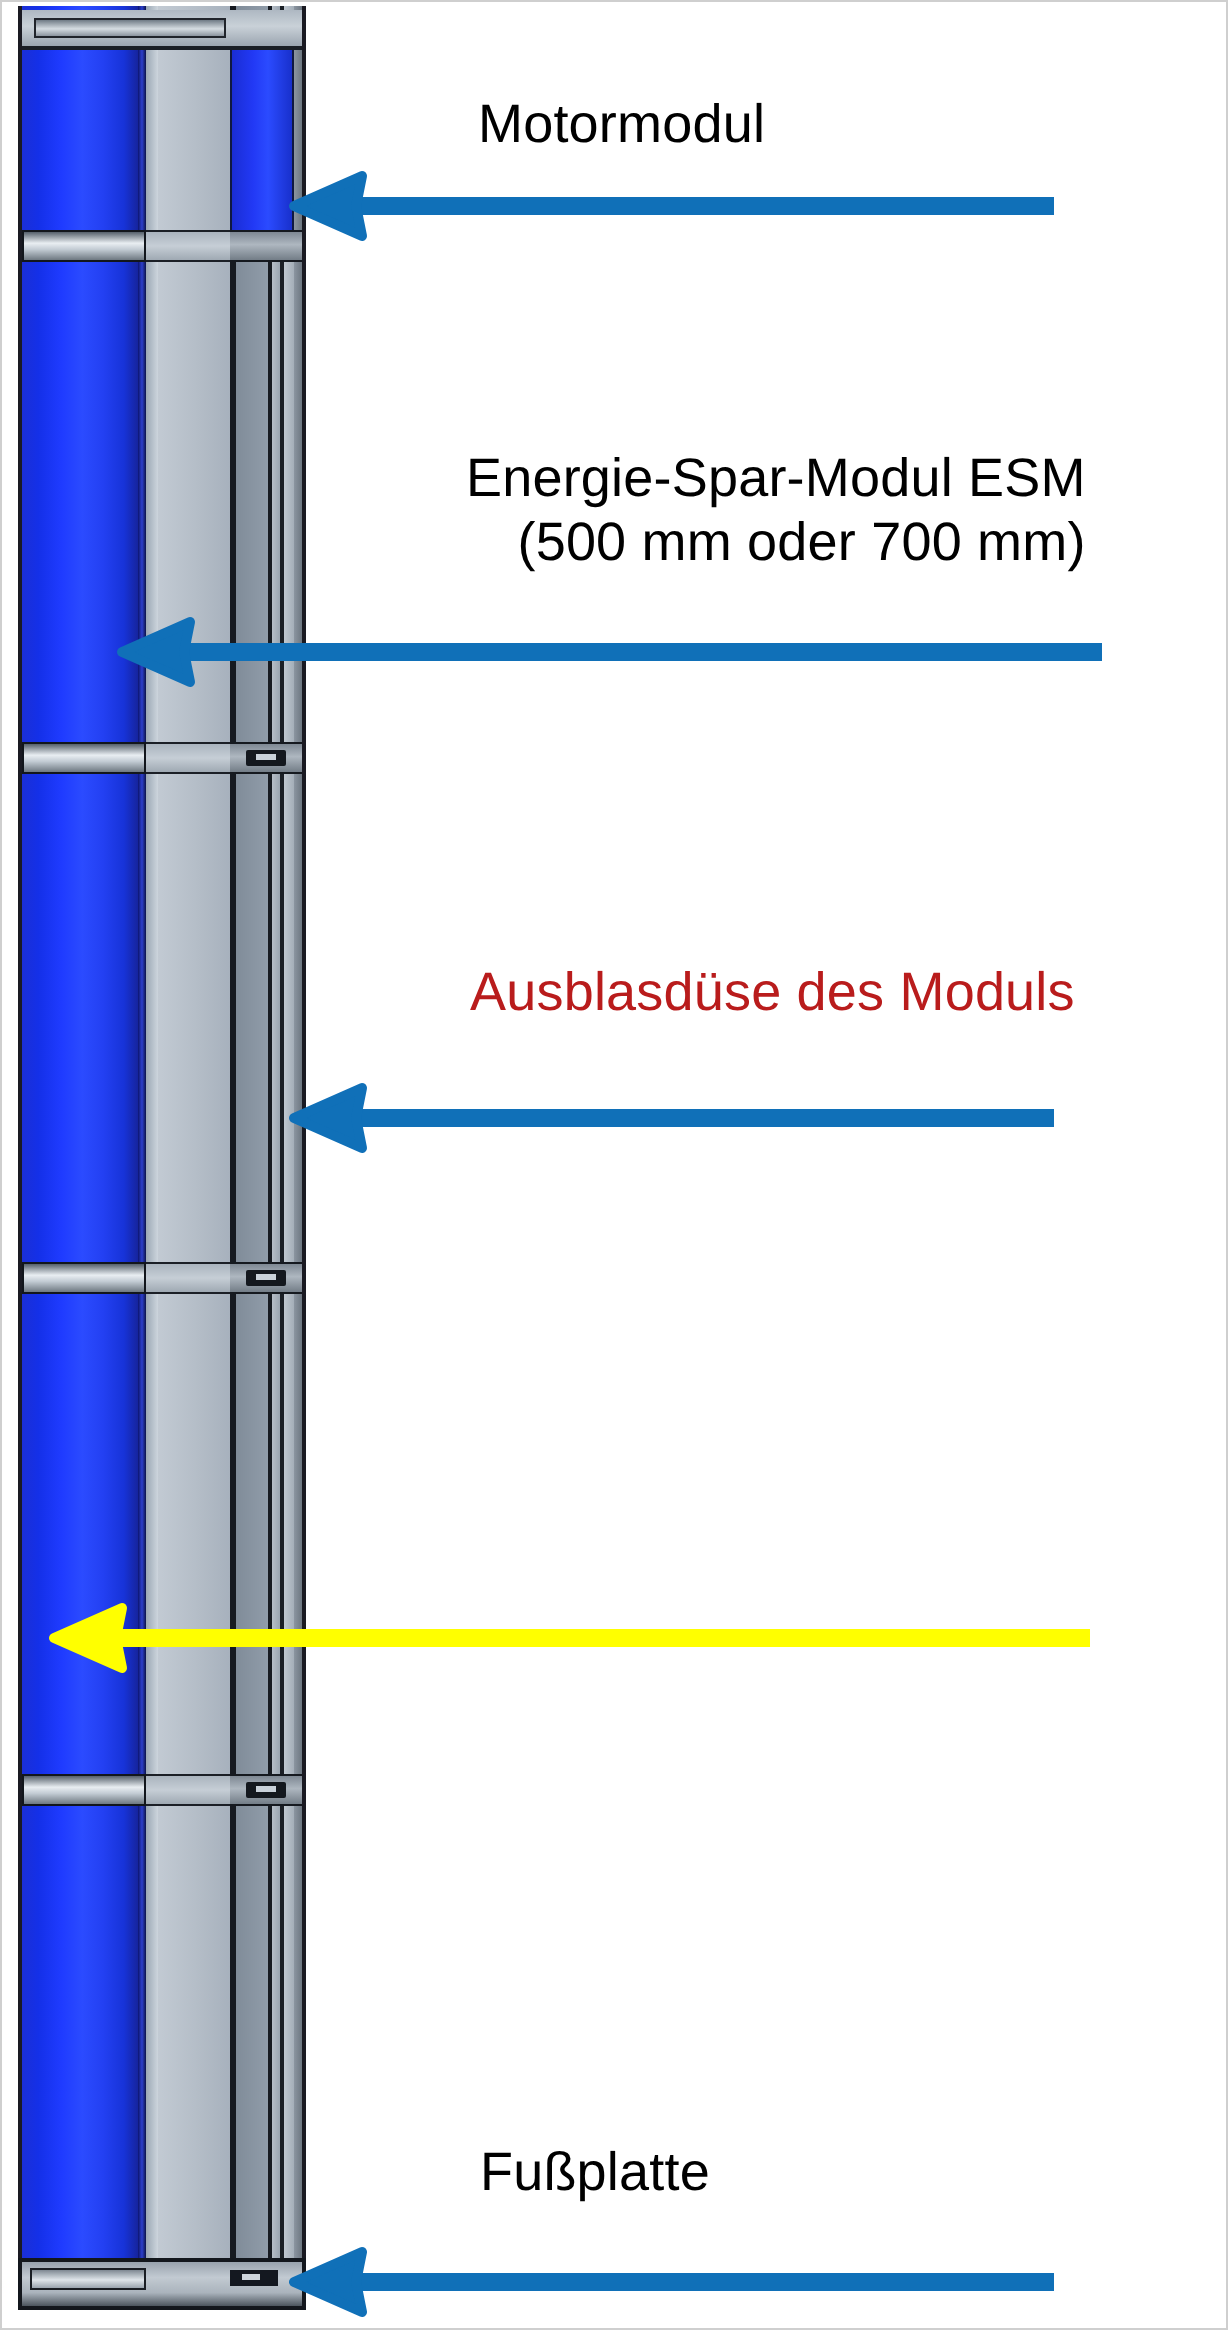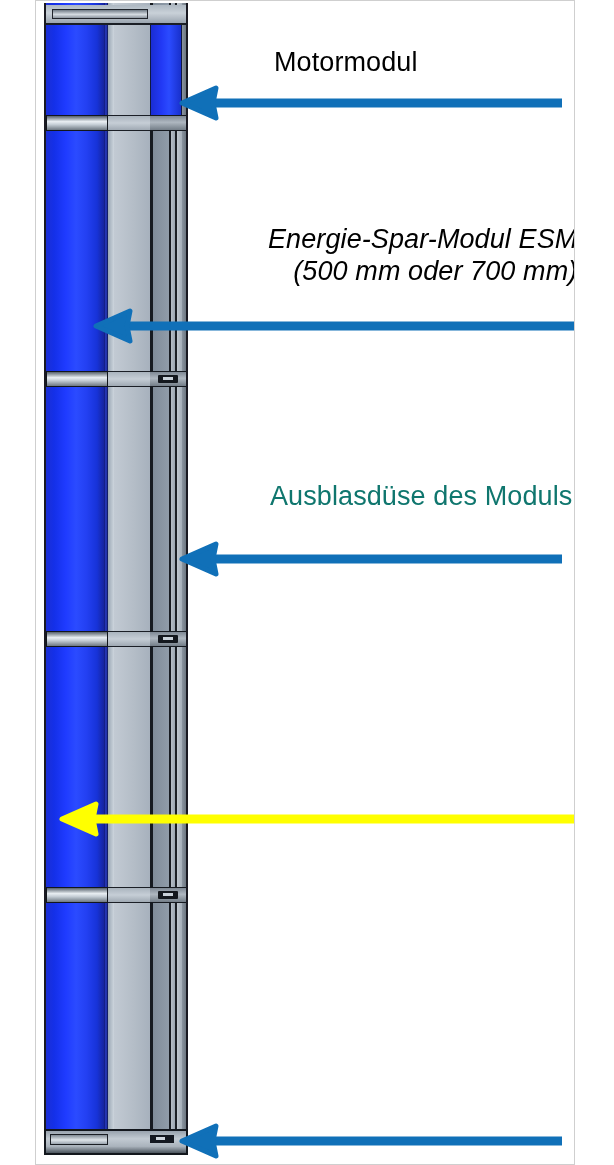--- a/index.html
+++ b/index.html
@@ -265,21 +265,21 @@
   .arrow svg {
     display: block;
     width: 100%;
     height: 100%;
     overflow: visible;
   }
 </style>
 </head>
 <body>
 
-<div id="stage" style="width: 540px; height: 1165px; background: rgb(255, 255, 255); border-color: rgb(207, 207, 207); margin-left: 35px;">
+<div id="stage" style="width: 614px; height: 1165px; background: rgb(255, 255, 255); border-color: rgb(207, 207, 207);">
 
   <div id="machine" style="left: 8px; top: 2px; width: 144px; height: 1152px;">
     <div class="col-frame"></div>
 
     <div class="strip strip-blue"></div>
     <div class="strip strip-blue-edge"></div>
     <div class="strip strip-grey1"></div>
     <div class="strip strip-grey2"></div>
     <div class="strip strip-dark-line"></div>
     <div class="strip strip-grey3"></div>
@@ -319,23 +319,24 @@
       <div class="joint-nub"></div>
     </div>
 
     <div class="foot-plate">
       <div class="foot-plate-inner"></div>
       <div class="foot-plate-nub"></div>
     </div>
   </div>
 
   <div class="label" style="left: 238px; top: 46px; color: rgb(0, 0, 0);">Motormodul</div>
-  <div class="label" style="left: 232px; top: 223px; color: rgb(0, 0, 0); text-align: right; font-style: italic;">Energie-Spar-Modul ESM
+  <div class="label" style="left: 232px; top: 223px; color: rgb(0, 0, 0); text-align: right;">Energie-Spar-Modul ESM
 (500 mm oder 700 mm)</div>
-  <div class="label" style="left: 234px; top: 480px; color: #0f766e;">Ausblasdüse des Moduls</div>
+  <div class="label" style="left: 234px; top: 480px; color: #b91c1c;">Ausblasdüse des Moduls</div>
+  <div class="label" style="left: 239px; top: 1070px; color: rgb(0, 0, 0);">Fußplatte</div>
 
   <div class="arrow" style="left: 146px; top: 80px; width: 380px; height: 44px;">
       <svg viewBox="0 0 380 44" preserveAspectRatio="none">
         <rect x="28" y="17.5" width="352" height="9" fill="#1070b8"></rect>
         <path d="M 0 22 L 34 7 L 31 22 L 34 37 Z" fill="#1070b8" stroke="#1070b8" stroke-width="5" stroke-linejoin="round"></path>
       </svg>
     </div>
   <div class="arrow" style="left: 60px; top: 303px; width: 490px; height: 44px;">
       <svg viewBox="0 0 490 44" preserveAspectRatio="none">
         <rect x="28" y="17.5" width="462" height="9" fill="#1070b8"></rect>

